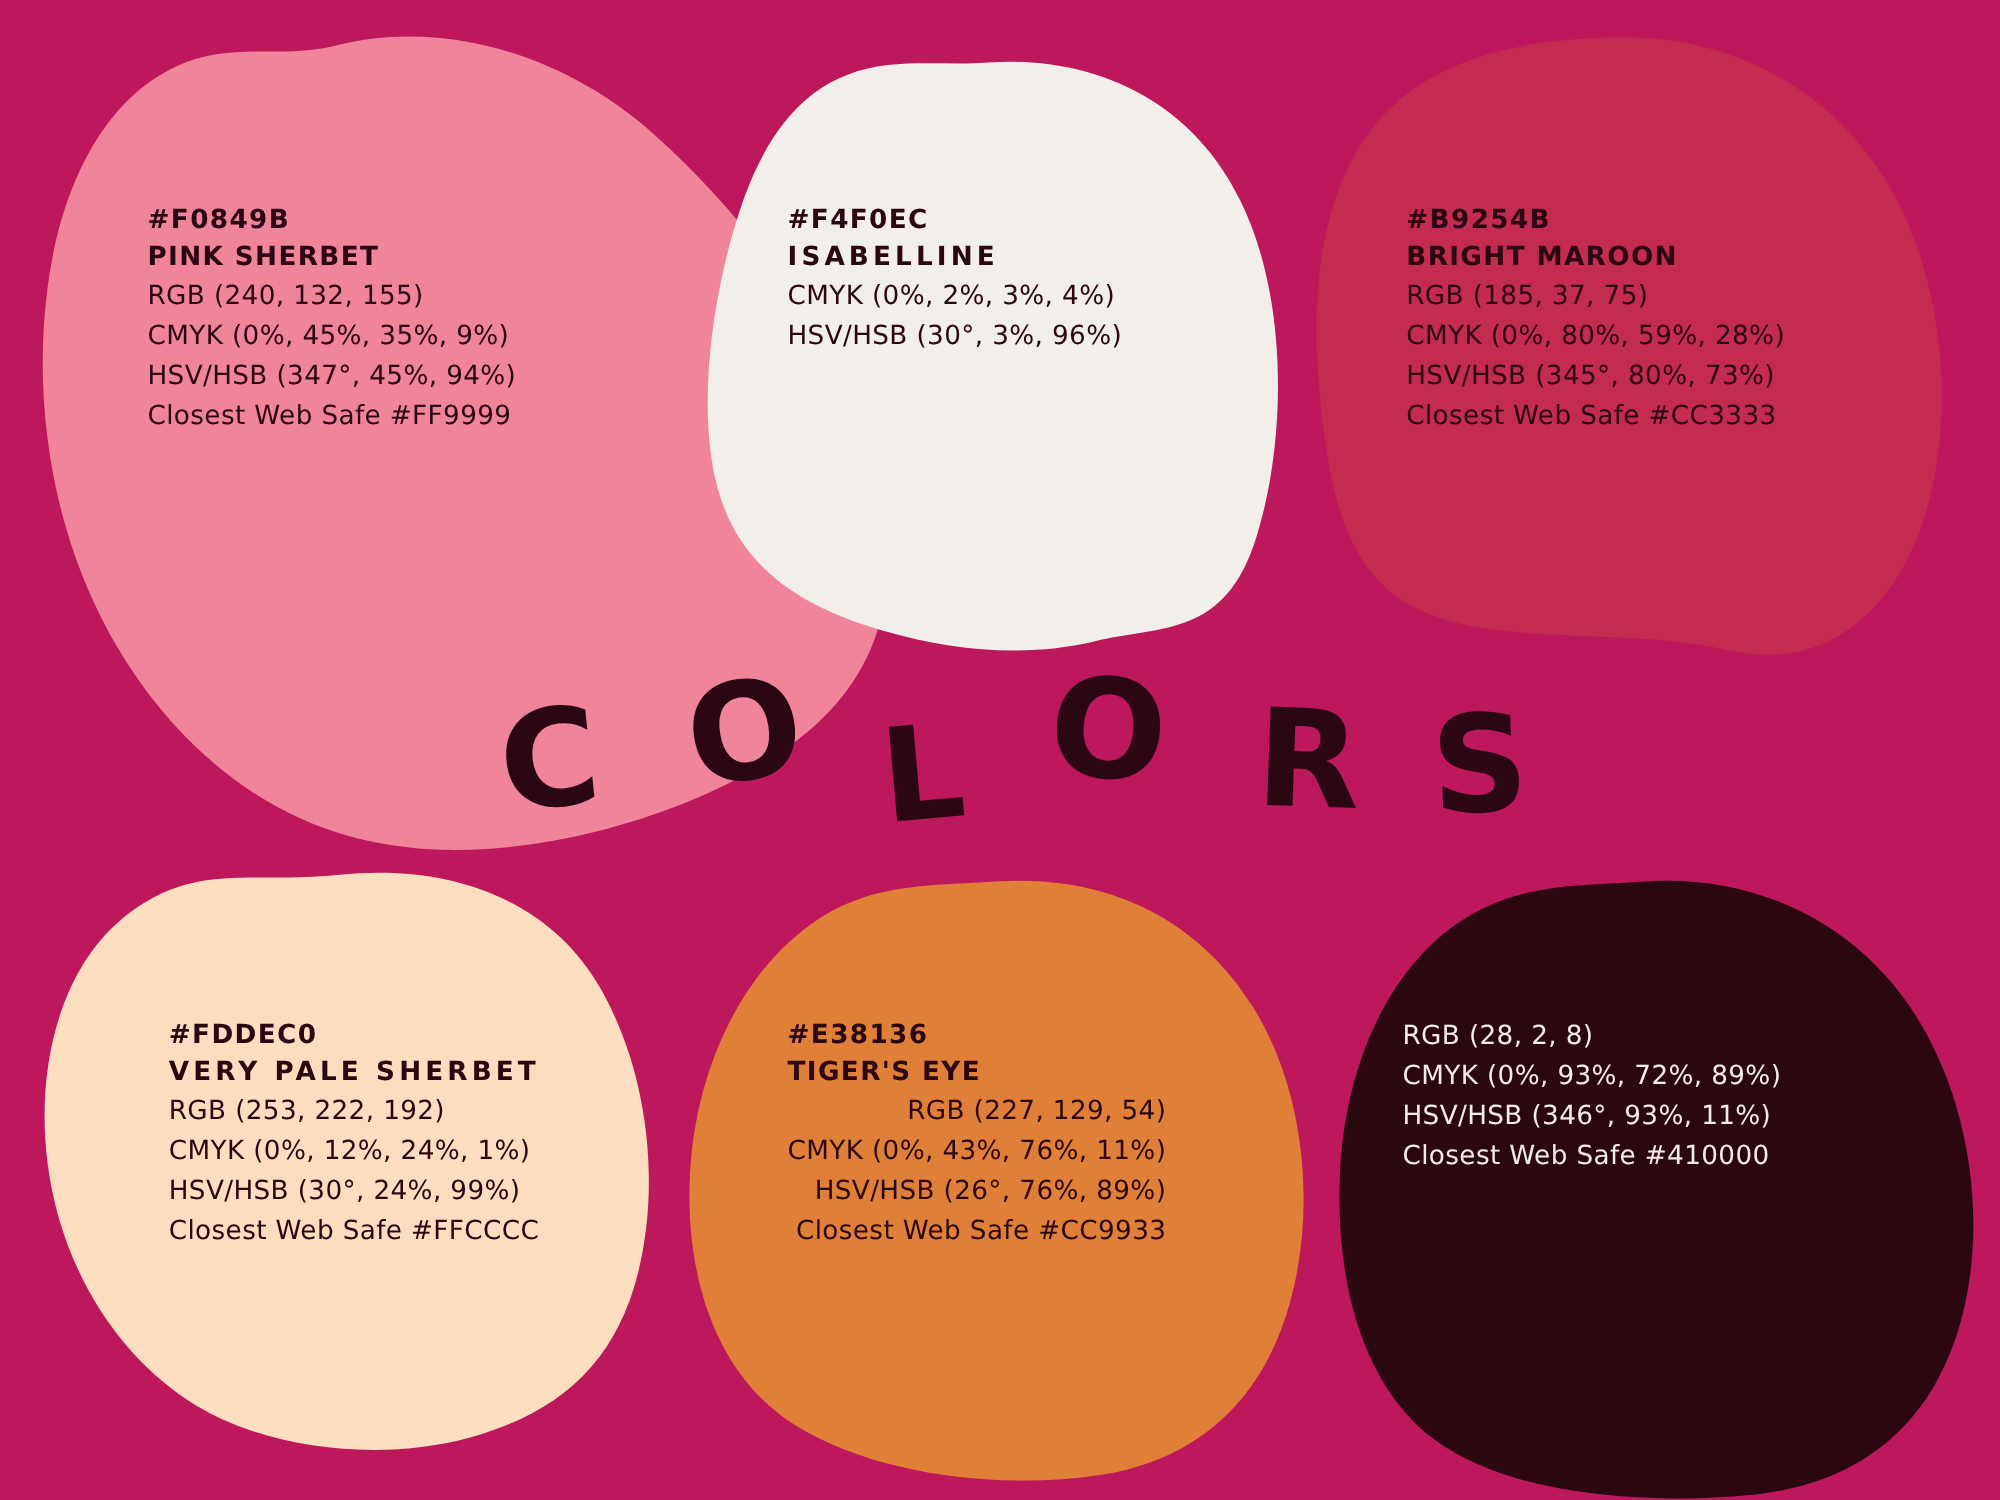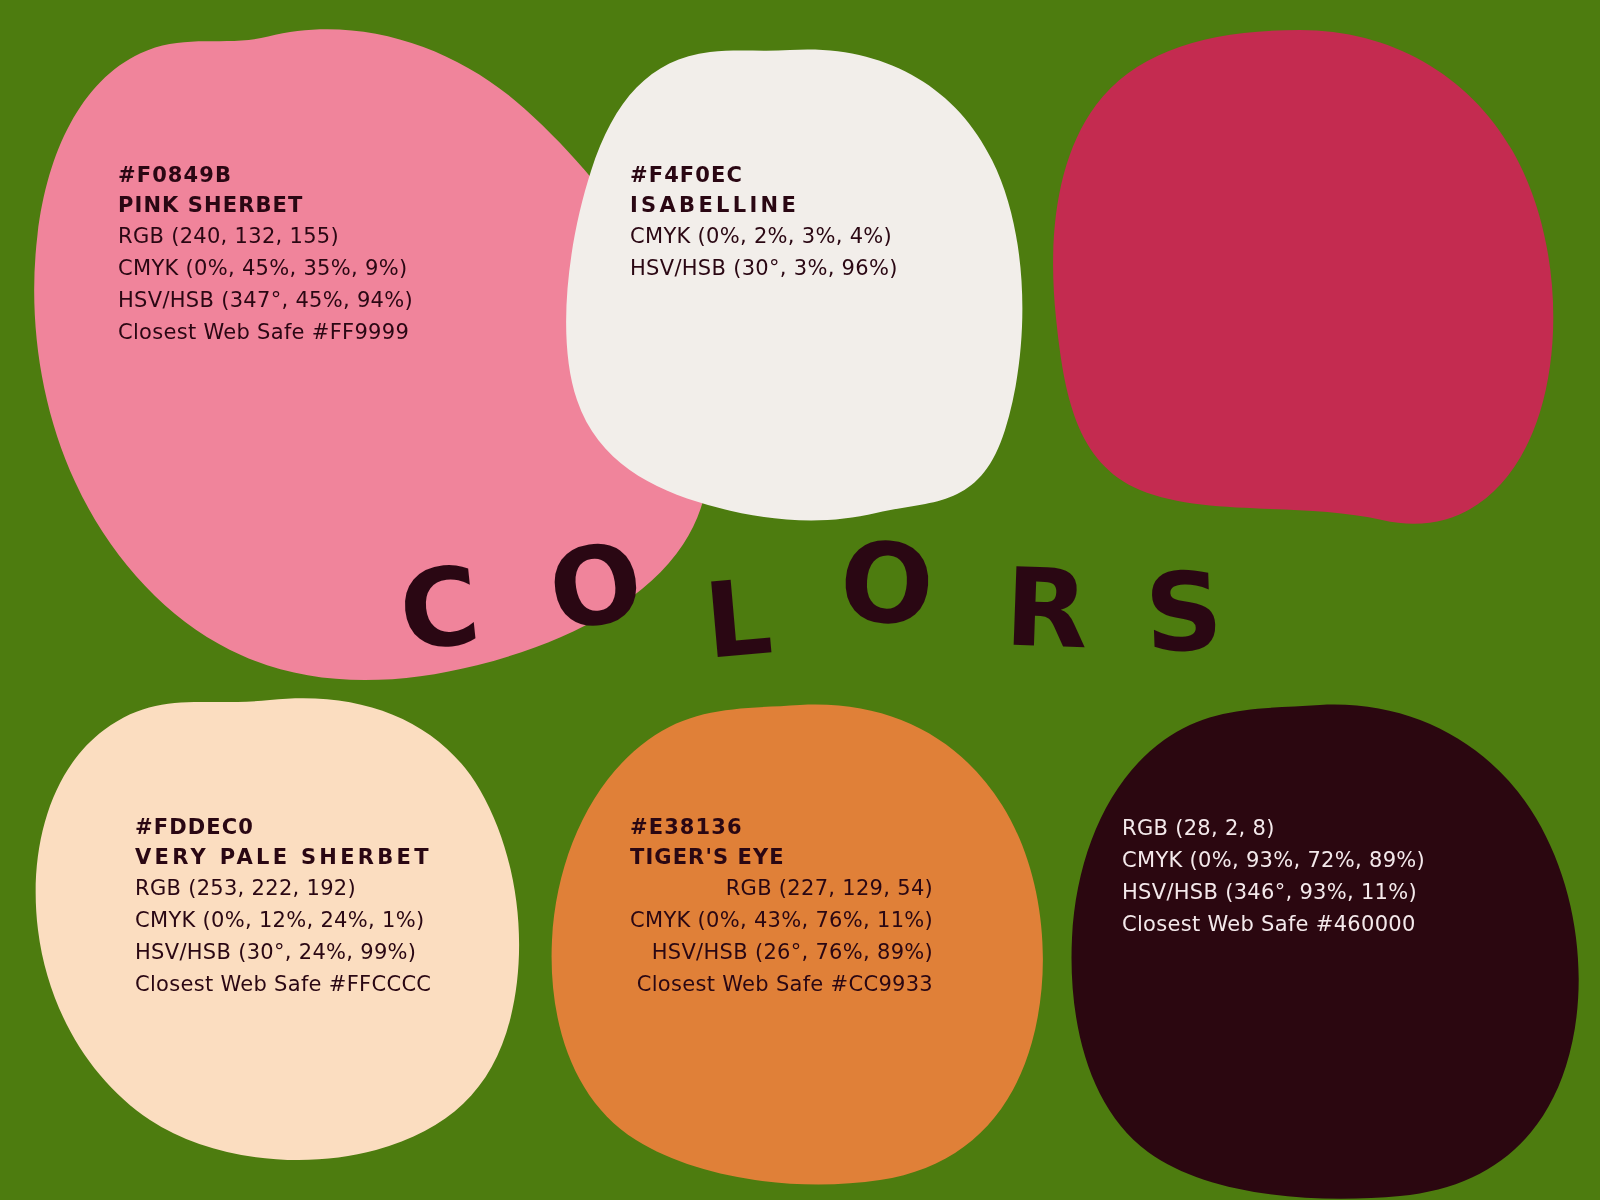--- a/index.html
+++ b/index.html
@@ -13,21 +13,21 @@
     height: 1200px;
     overflow: hidden;
     font-family: "DejaVu Sans", "Liberation Sans", sans-serif;
     position: relative;
   }
 
   #poster {
     position: relative;
     width: 1600px;
     height: 1200px;
-    background: #4d7c0f;
+    background: #be185d;
   }
 
   .blob-layer {
     position: absolute;
     left: 0;
     top: 0;
     width: 1600px;
     height: 1200px;
   }
 
@@ -154,20 +154,30 @@
 
   <div class="swatch" style="left:630px; top:160px;">
     <div class="hexline" style="color:#2A0713;">#F4F0EC</div>
     <div class="nameline name-wide" style="color:#2A0713;">ISABELLINE</div>
     <div class="detail-block" style="color:#2A0713;">
       <div class="detail">CMYK (0%, 2%, 3%, 4%)</div>
       <div class="detail">HSV/HSB (30°, 3%, 96%)</div>
     </div>
   </div>
 
+  <div class="swatch" style="left:1125px; top:160px;">
+    <div class="hexline" style="color:#2A0713;">#B9254B</div>
+    <div class="nameline" style="color:#2A0713;">BRIGHT MAROON</div>
+    <div class="detail-block" style="color:#2A0713;">
+      <div class="detail">RGB (185, 37, 75)</div>
+      <div class="detail">CMYK (0%, 80%, 59%, 28%)</div>
+      <div class="detail">HSV/HSB (345°, 80%, 73%)</div>
+      <div class="detail">Closest Web Safe #CC3333</div>
+    </div>
+  </div>
 
   <div class="swatch" style="left:135px; top:812px;">
     <div class="hexline" style="color:#2A0713;">#FDDEC0</div>
     <div class="nameline name-wide" style="color:#2A0713;">VERY PALE SHERBET</div>
     <div class="detail-block" style="color:#2A0713;">
       <div class="detail">RGB (253, 222, 192)</div>
       <div class="detail">CMYK (0%, 12%, 24%, 1%)</div>
       <div class="detail">HSV/HSB (30°, 24%, 99%)</div>
       <div class="detail">Closest Web Safe #FFCCCC</div>
     </div>
@@ -182,21 +192,21 @@
       <div class="detail">HSV/HSB (26°, 76%, 89%)</div>
       <div class="detail">Closest Web Safe #CC9933</div>
     </div>
   </div>
 
   <div class="swatch" style="left:1122px; top:812px;">
     <div class="detail-block" style="color:#F4E9EB;">
       <div class="detail">RGB (28, 2, 8)</div>
       <div class="detail">CMYK (0%, 93%, 72%, 89%)</div>
       <div class="detail">HSV/HSB (346°, 93%, 11%)</div>
-      <div class="detail">Closest Web Safe #460000</div>
+      <div class="detail">Closest Web Safe #410000</div>
     </div>
   </div>
 
   <div id="wordmark">
     <span class="ltr" style="left:0px;   top:30px; font-size:108px; transform:rotate(-6deg);">C</span>
     <span class="ltr" style="left:150px; top:8px;  font-size:108px; transform:rotate(-9deg);">O</span>
     <span class="ltr" style="left:305px; top:42px; font-size:104px; transform:rotate(-5deg);">L</span>
     <span class="ltr" style="left:440px; top:4px;  font-size:110px; transform:rotate(4deg);">O</span>
     <span class="ltr" style="left:605px; top:30px; font-size:108px; transform:rotate(2deg);">R</span>
     <span class="ltr" style="left:745px; top:34px; font-size:108px; transform:rotate(-2deg);">S</span>

